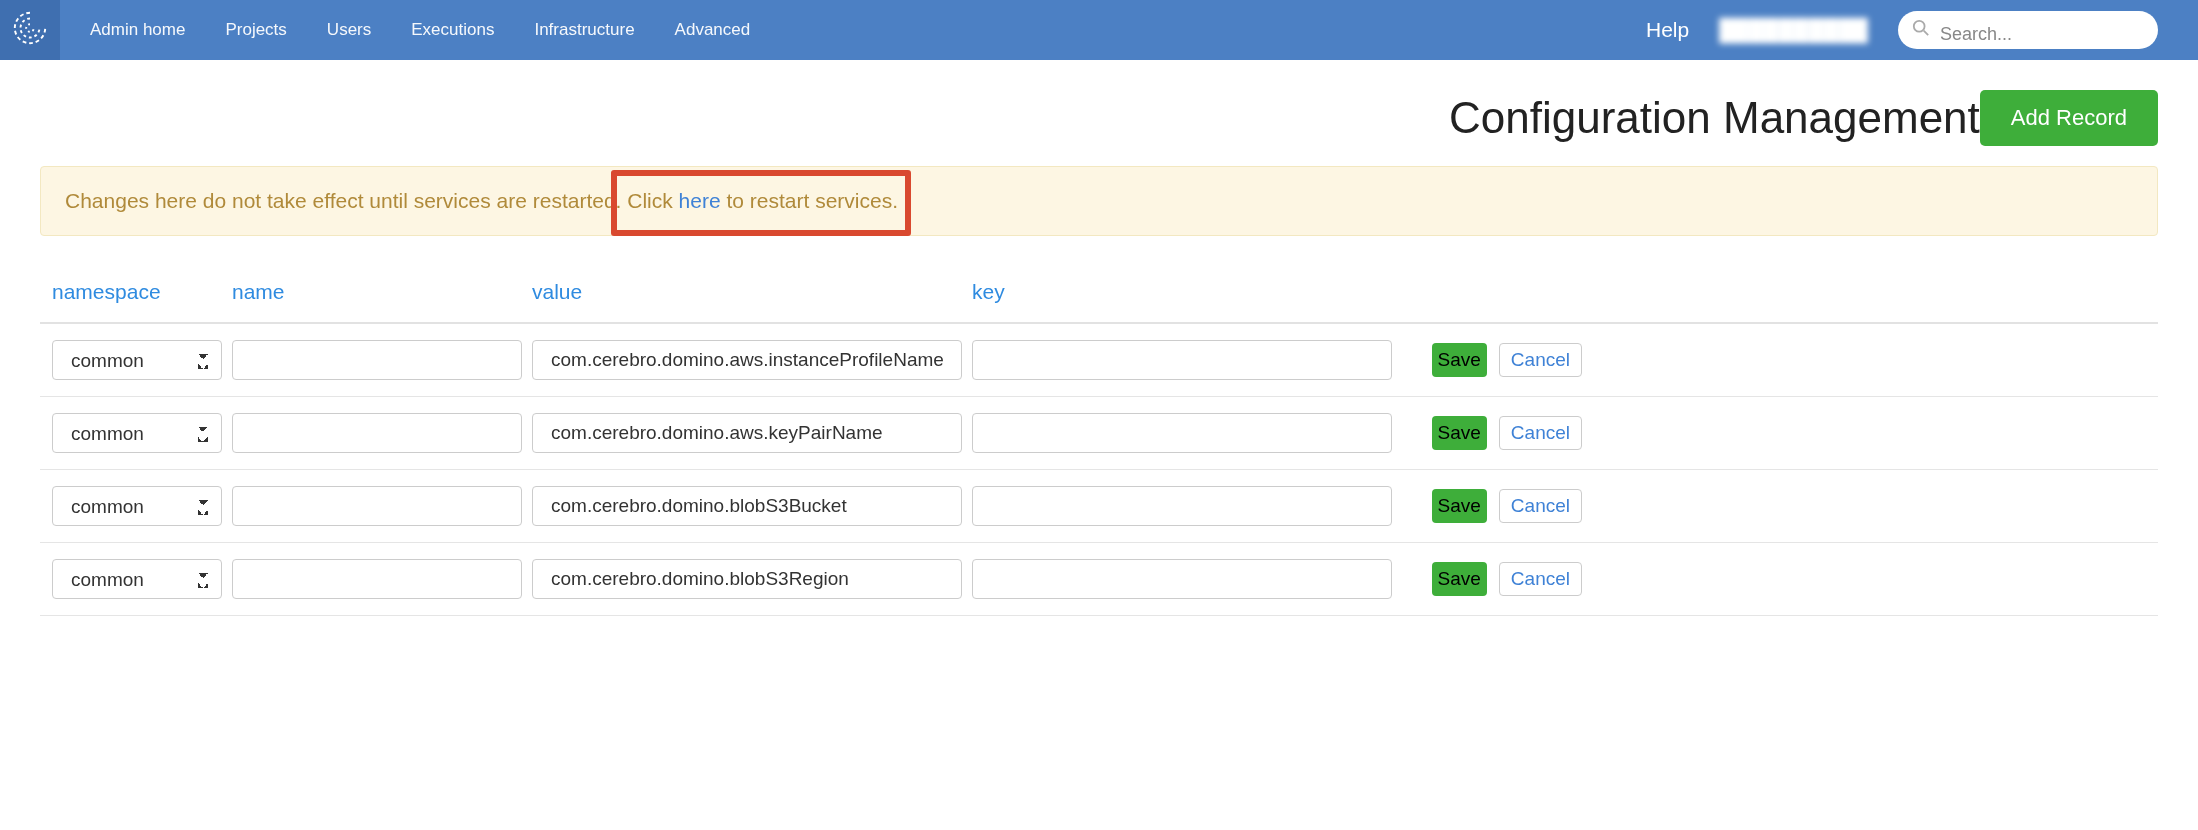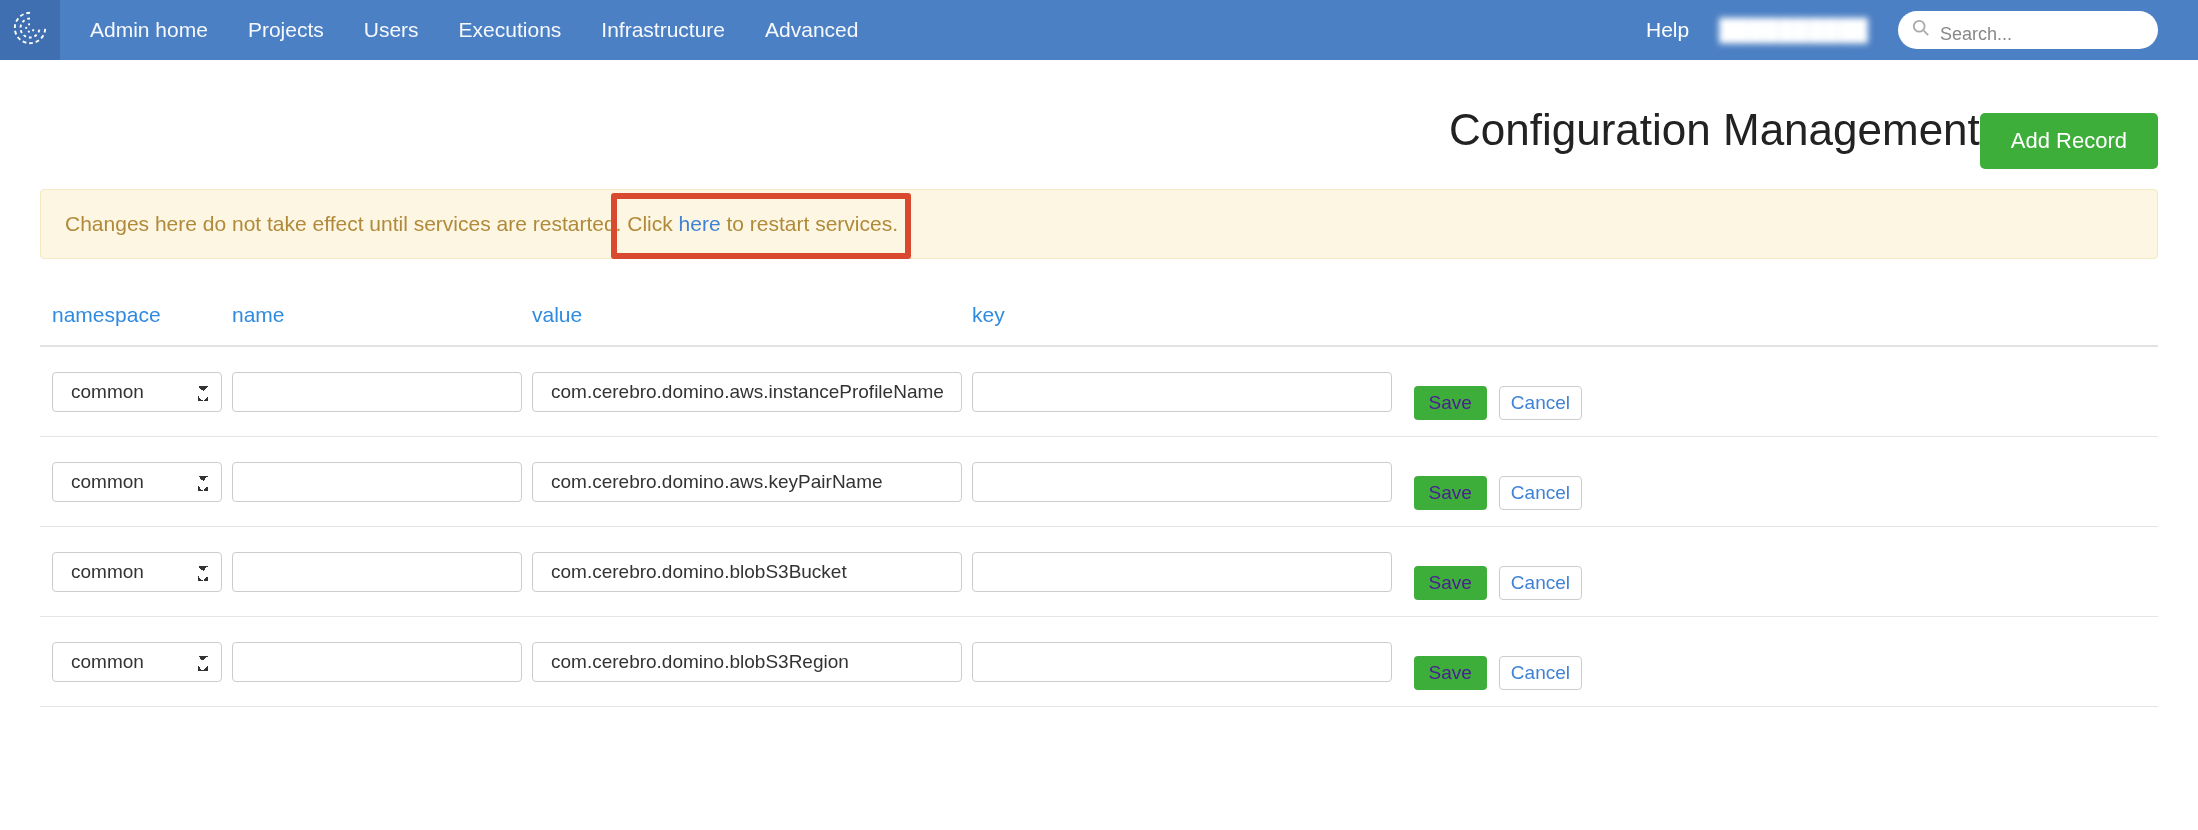--- a/index.html
+++ b/index.html
@@ -23,21 +23,21 @@
   .nav-logo {
     width: 60px; height: 60px;
     background: #3f6fb0;
     display: flex; align-items: center; justify-content: center;
   }
   .nav-logo svg { width: 38px; height: 38px; }
   .nav-items {
     display: flex; align-items: center; gap: 40px;
     padding-left: 30px;
     flex: 1;
-    font-size: 21px;
+    font-size: 17px;
     font-weight: 400;
   }
   .nav-items a {
     color: #fff; text-decoration: none;
     opacity: 0.95;
   }
   .nav-right {
     display: flex; align-items: center; gap: 30px;
     padding-right: 40px;
     font-size: 21px;
@@ -85,32 +85,31 @@
   }
   .btn {
     display: inline-flex;
     align-items: center;
     justify-content: center;
     border-radius: 5px;
     font-size: 18px;
     cursor: pointer;
     border: 1px solid transparent;
     padding: 8px 16px;
-    margin-top: 23px;
   }
   .btn-lg { font-size: 22px; padding: 14px 30px; }
   .btn-success {
     background: #3eae3a;
     color: #fff;
   }
   .btn-success-sm {
     background: #3eae3a;
-    color: #4c1d95;
+    color: #000000;
     font-size: 19px;
-    padding: 5px 14px;
+    padding: 5px 5px;
     border-radius: 4px;
   }
   .btn-default {
     background: #fff;
     border: 1px solid #ccc;
     color: #3f82d6;
     font-size: 19px;
     padding: 5px 11px;
     border-radius: 4px;
   }

